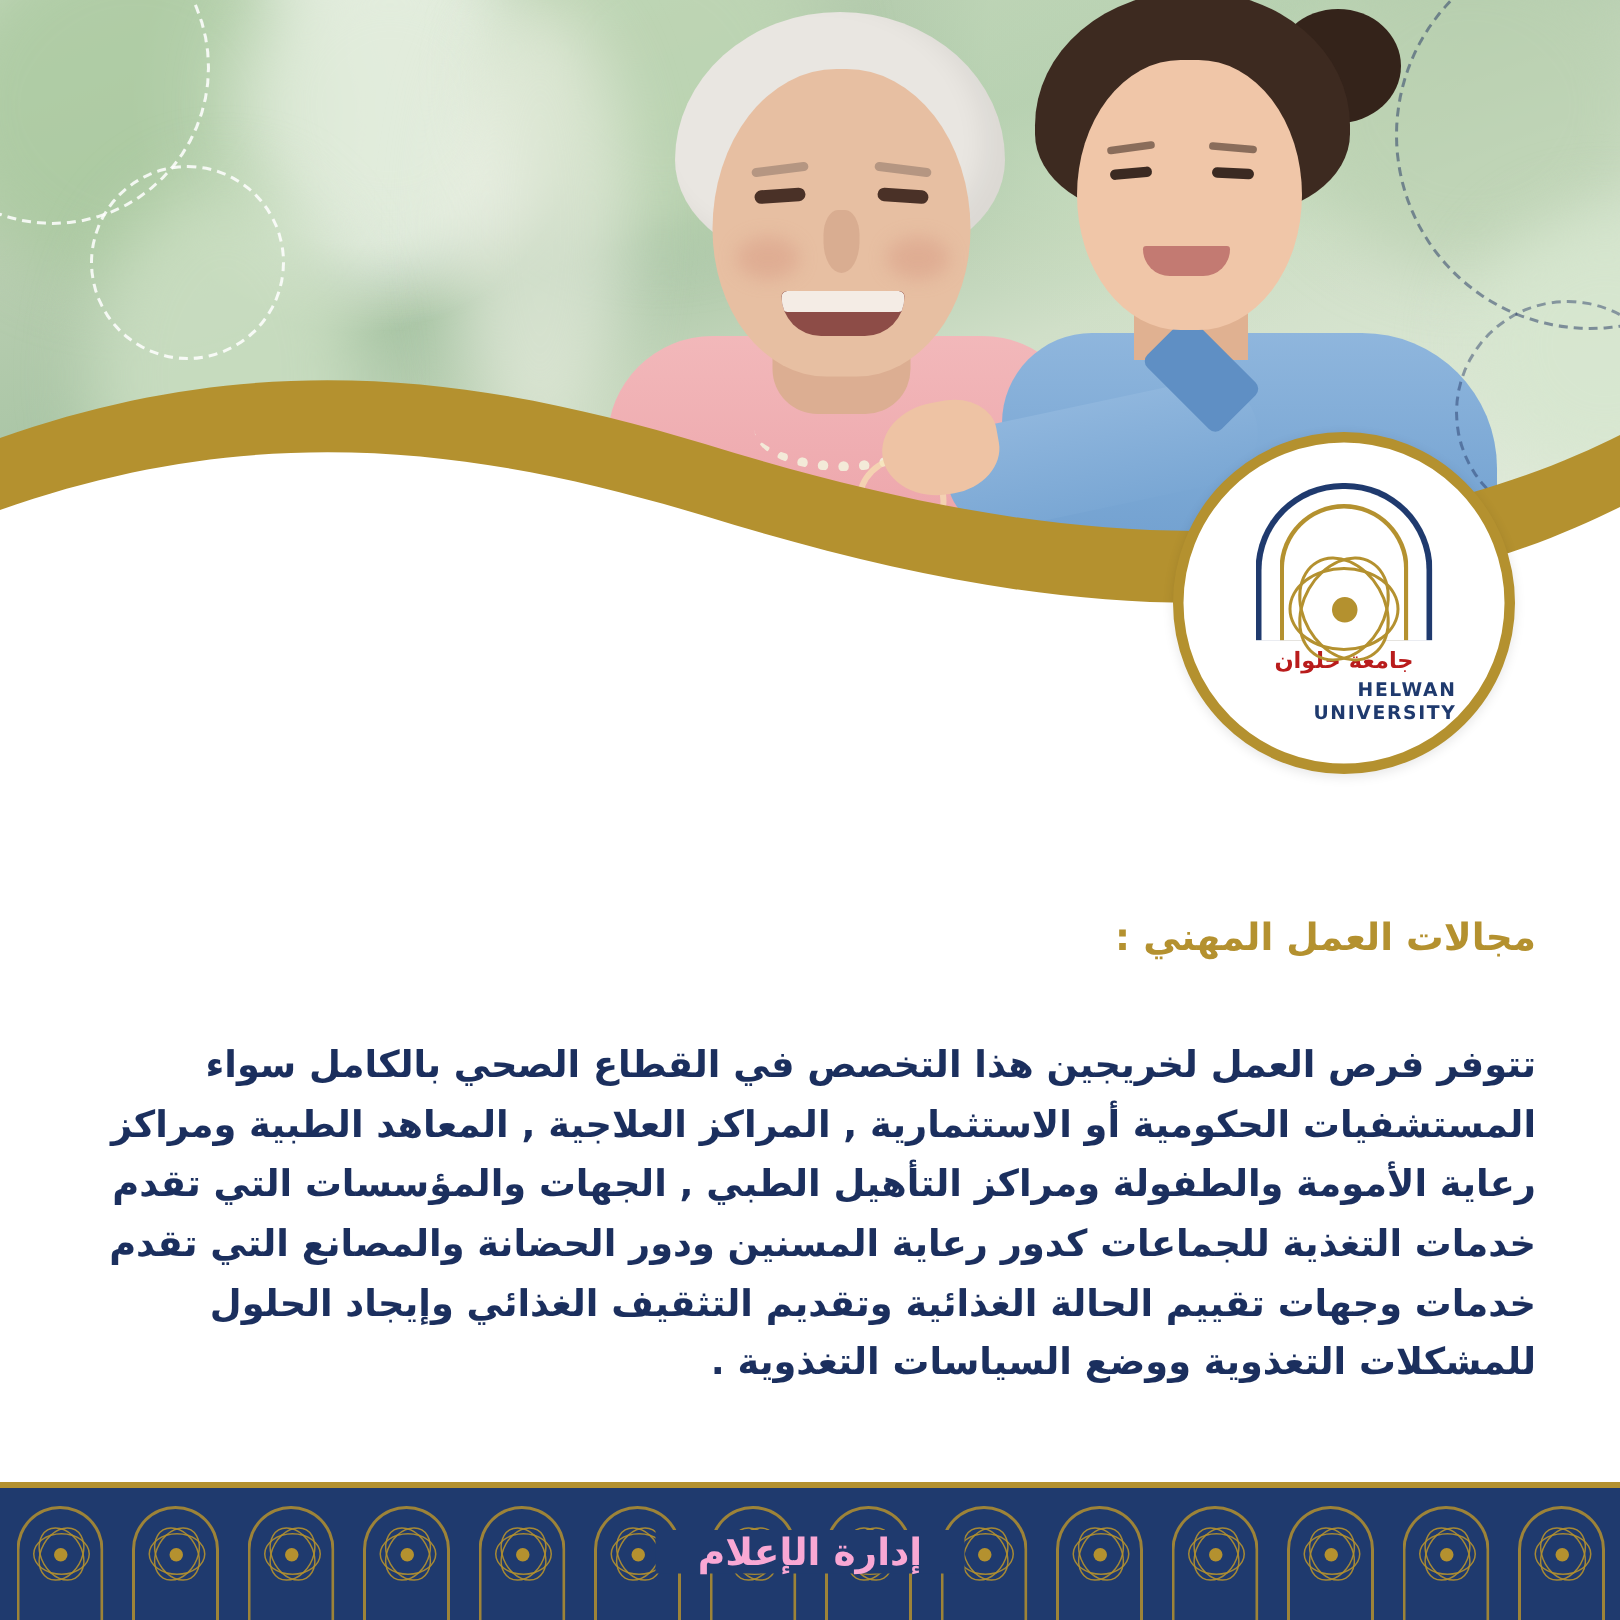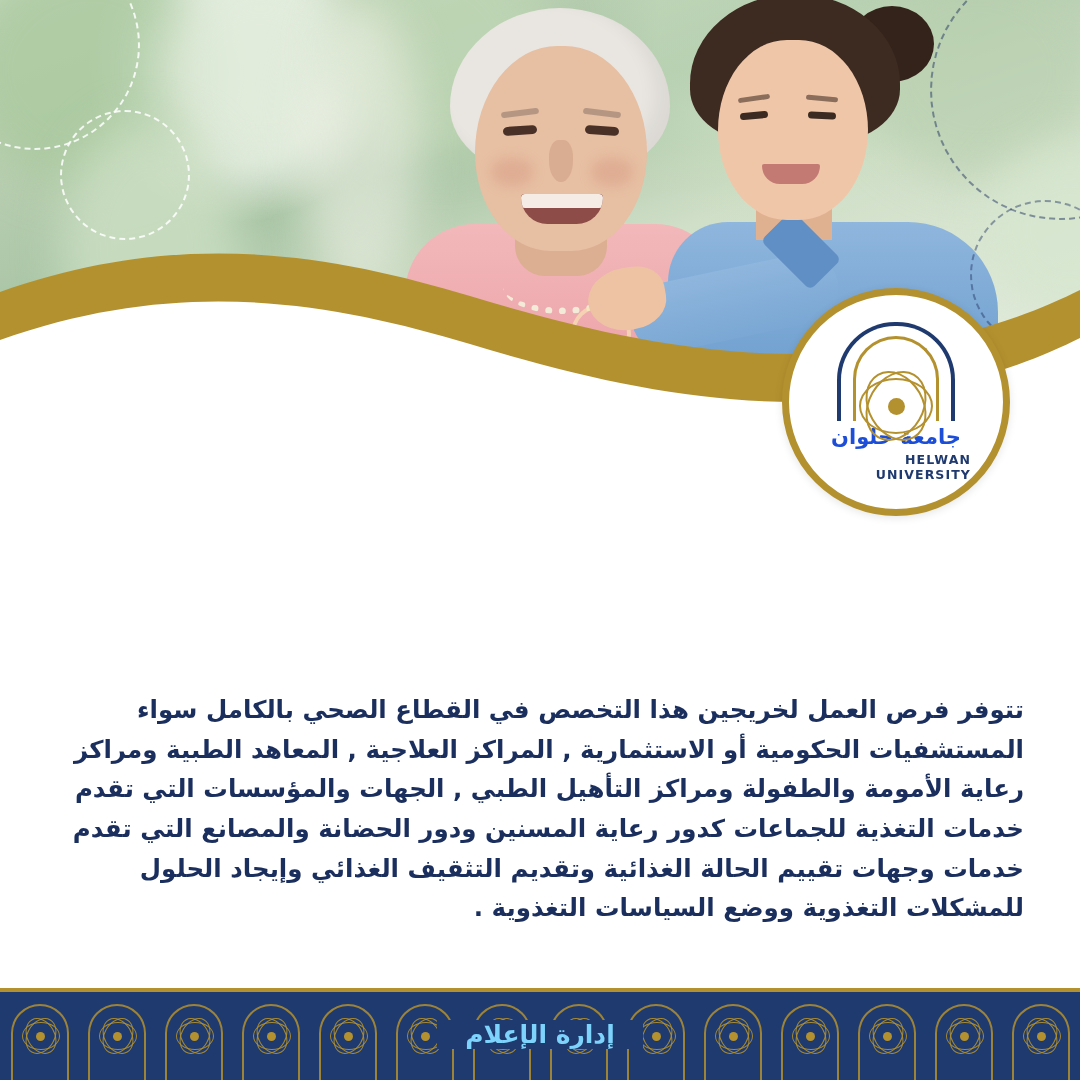--- a/index.html
+++ b/index.html
@@ -132,21 +132,21 @@
   }
   .logo-arch:before {
     content:""; position:absolute; left:12px; top:10px; right:12px; bottom:0;
     border:3px solid #b4912f; border-bottom:none; border-radius:46px 46px 0 0;
   }
   .atom { position:absolute; left:50%; top:52px; transform:translateX(-50%); width:74px; height:56px; }
   .atom .ring { position:absolute; left:0; top:0; width:74px; height:56px; border:2.5px solid #b4912f; border-radius:50%; }
   .atom .r2 { transform:rotate(60deg); }
   .atom .r3 { transform:rotate(-60deg); }
   .atom .nucleus { position:absolute; left:50%; top:50%; width:17px; height:17px; margin:-8.5px 0 0 -8.5px; background:#b4912f; border-radius:50%; }
-  .logo-ar { margin-top:4px; font-size:21px; font-weight:bold; color:#1d4ed8; letter-spacing:2px; }
+  .logo-ar { margin-top:4px; font-size:15px; font-weight:bold; color:#b91c1c; letter-spacing:2px; }
   .logo-en { margin-top:3px; font-size:12.5px; font-weight:bold; color:#1f3a6e; letter-spacing:1.1px; }
 
   
   .title {
     position:absolute; right:56px; top:404px; width:660px;
     text-align:right; color:#1b2f5e;
     font-size:30px; font-weight:bold; line-height:1.55;
   }
   .section-label {
     position:absolute; right:56px; top:610px;
@@ -174,21 +174,21 @@
     border:2px solid rgba(180,145,47,0.85); border-bottom:none;
     border-radius:29px 29px 0 0;
   }
   .arch-cell .a-atom { position:absolute; left:50%; top:30px; transform:translateX(-50%); width:38px; height:28px; }
   .arch-cell .a-atom .ring { position:absolute; inset:0; border:1.6px solid rgba(180,145,47,0.9); border-radius:50%; }
   .arch-cell .a-atom .r2 { transform:rotate(60deg); }
   .arch-cell .a-atom .r3 { transform:rotate(-60deg); }
   .arch-cell .a-atom .nucleus { position:absolute; left:50%; top:50%; width:9px; height:9px; margin:-4.5px 0 0 -4.5px; background:#b4912f; border-radius:50%; }
   .footer-label {
     position:relative; z-index:3;
-    color:#7dd3fc; font-size:25px; font-weight:bold;
+    color:#f9a8d4; font-size:25px; font-weight:bold;
     padding:0 28px; background:#1f3a6e; letter-spacing:0.5px;
   }
 </style>
 </head>
 <body>
 
 <div class="poster">
 
   <div class="photo-area">
     <div class="photo-bg"></div>
@@ -261,20 +261,21 @@
         </div>
       </div>
       <div class="logo-ar">جامعة حلوان</div>
       <div class="logo-en">HELWAN UNIVERSITY</div>
     </div>
   </div>
 
   <div class="title">
   </div>
 
+  <div class="section-label">مجالات العمل المهني :</div>
 
   <div class="body-text">تتوفر فرص العمل لخريجين هذا التخصص في القطاع الصحي بالكامل سواء المستشفيات الحكومية أو الاستثمارية , المراكز العلاجية , المعاهد الطبية ومراكز رعاية الأمومة والطفولة ومراكز التأهيل الطبي , الجهات والمؤسسات التي تقدم خدمات التغذية للجماعات كدور رعاية المسنين ودور الحضانة والمصانع التي تقدم خدمات وجهات تقييم الحالة الغذائية وتقديم التثقيف الغذائي وإيجاد الحلول للمشكلات التغذوية ووضع السياسات التغذوية .</div>
 
   <div class="footer">
     <div class="footer-top-rule"></div>
     <div class="footer-pattern">
       <div class="arch-cell">
           <div class="a-outer"></div>
           <div class="a-atom">
             <div class="ring r1"></div>

